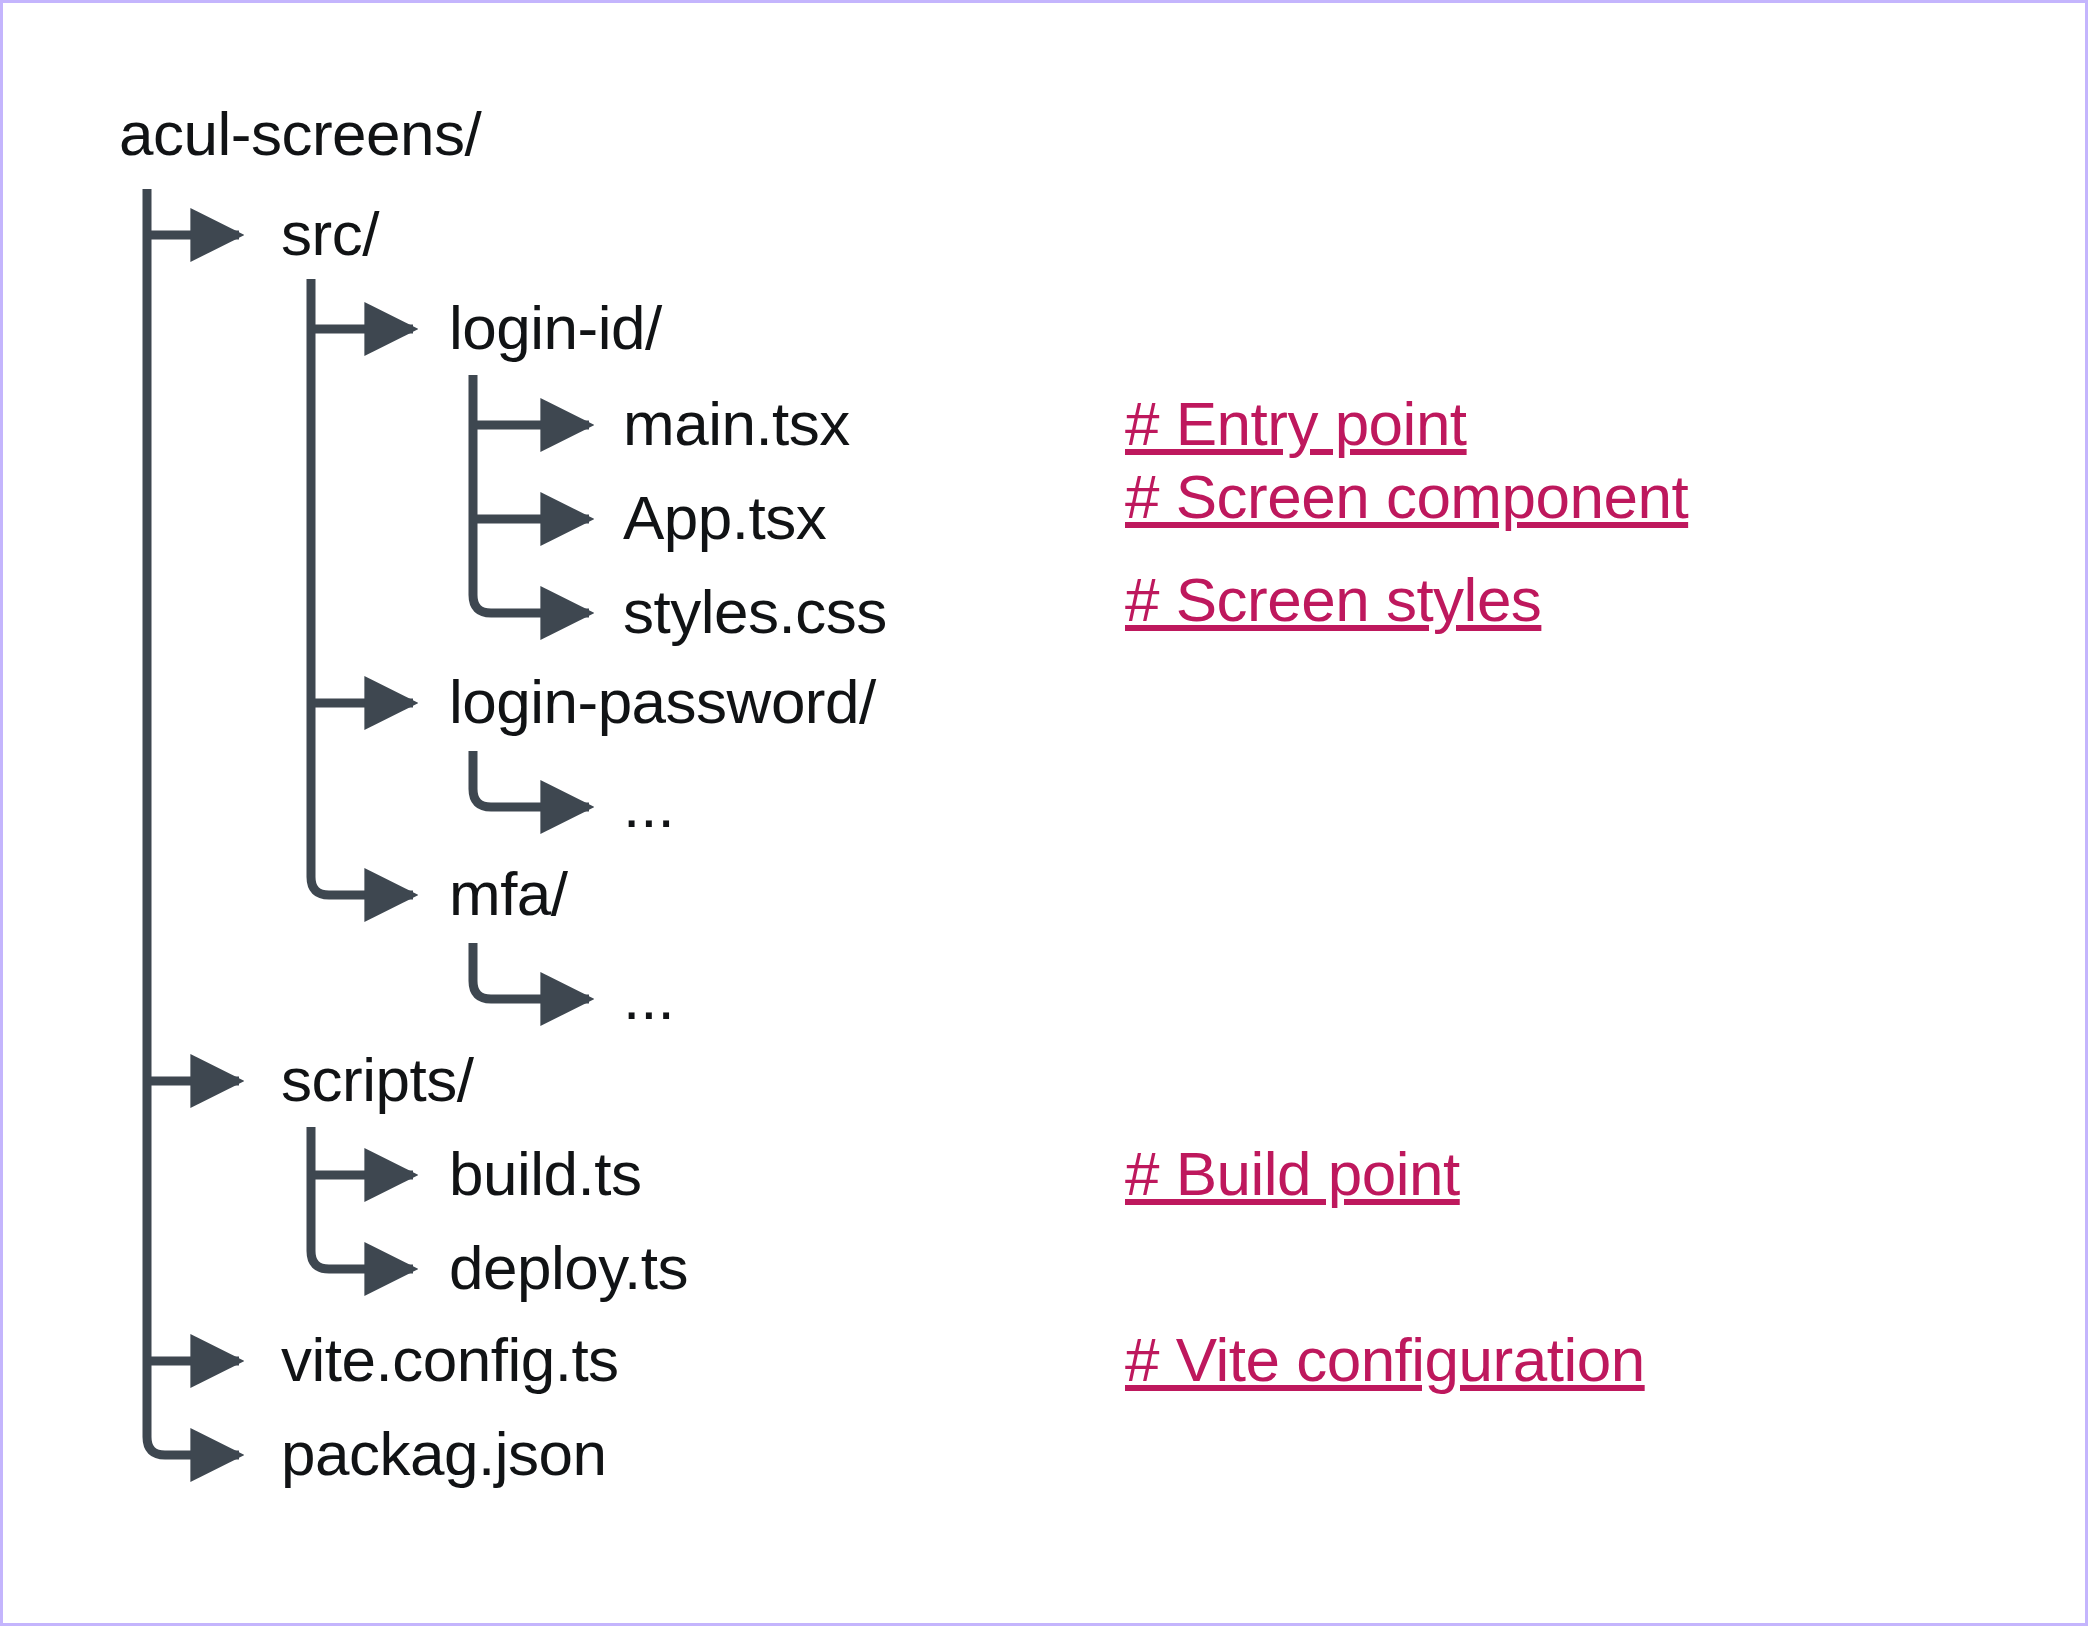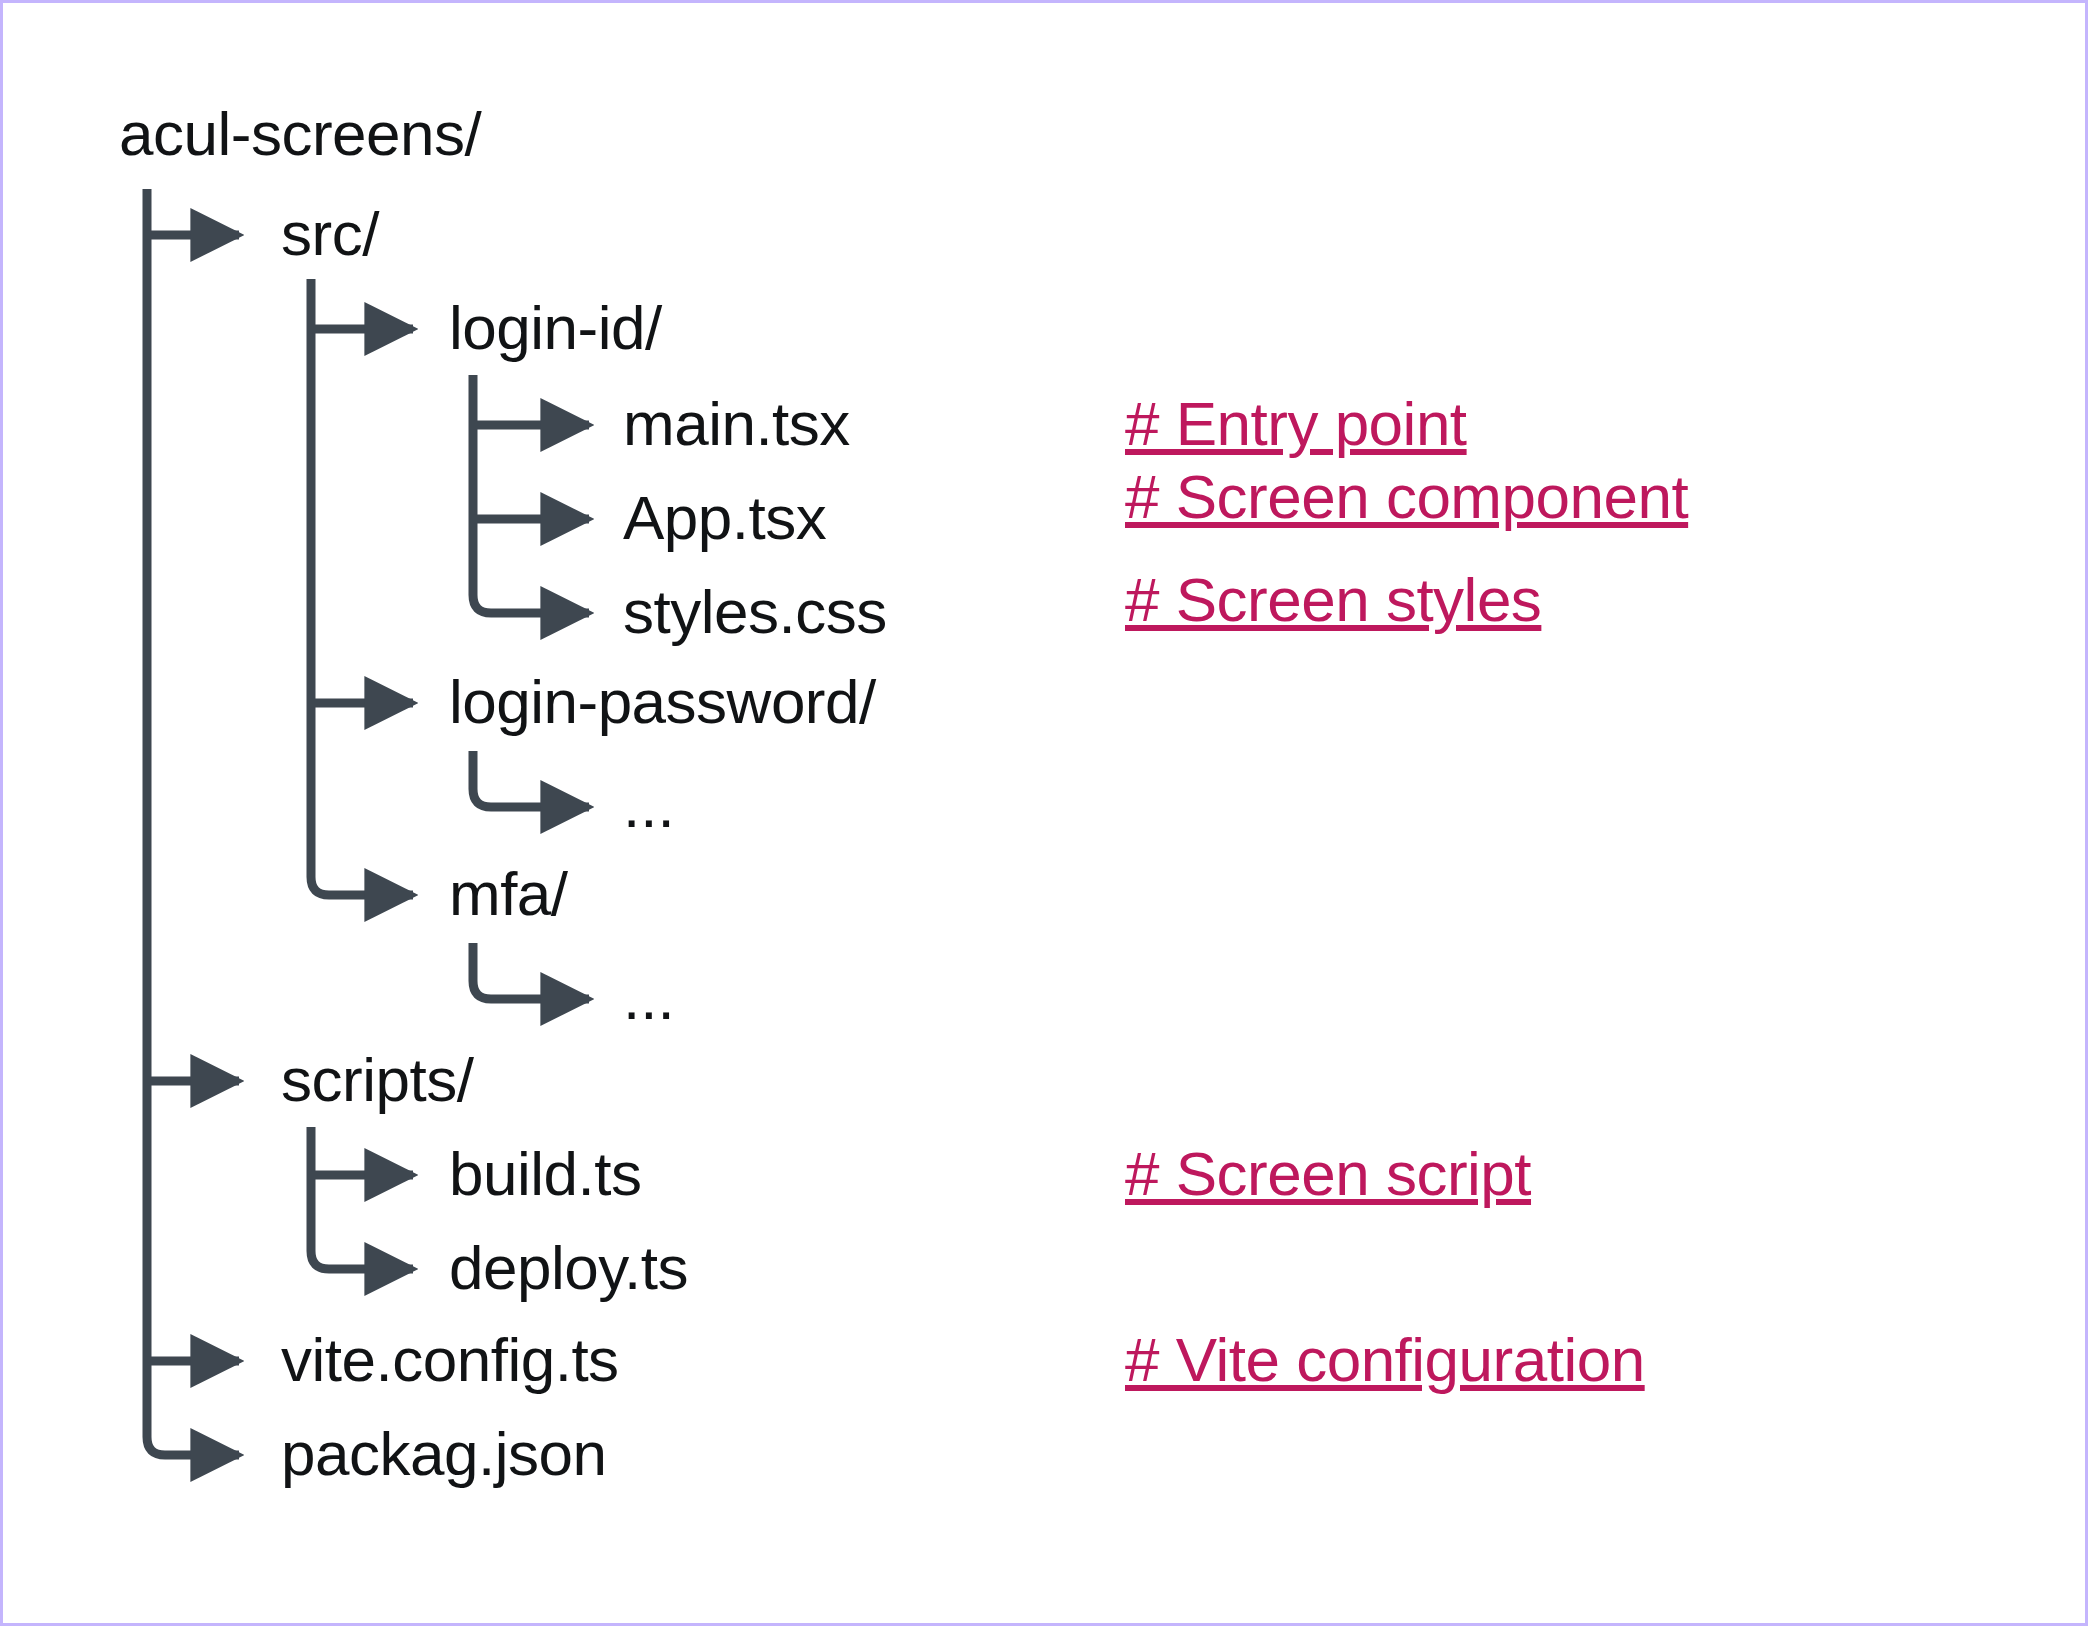--- a/index.html
+++ b/index.html
@@ -111,21 +111,21 @@
 
   <div class="node-label ellipsis-label" style="left:620px; top:772px;">...</div>
 
   <div class="node-label" style="left:446px; top:860px;">mfa/</div>
 
   <div class="node-label ellipsis-label" style="left:620px; top:964px;">...</div>
 
   <div class="node-label" style="left:278px; top:1046px;">scripts/</div>
 
   <div class="node-label" style="left:446px; top:1140px;">build.ts</div>
-  <div class="node-comment" style="left:1122px; top:1140px;"># Screen script</div>
+  <div class="node-comment" style="left:1122px; top:1140px;"># Build point</div>
 
   <div class="node-label" style="left:446px; top:1234px;">deploy.ts</div>
 
   <div class="node-label" style="left:278px; top:1326px;">vite.config.ts</div>
   <div class="node-comment" style="left:1122px; top:1326px;"># Vite configuration</div>
 
   <div class="node-label" style="left:278px; top:1420px;">packag.json</div>
 
 </div>
 

